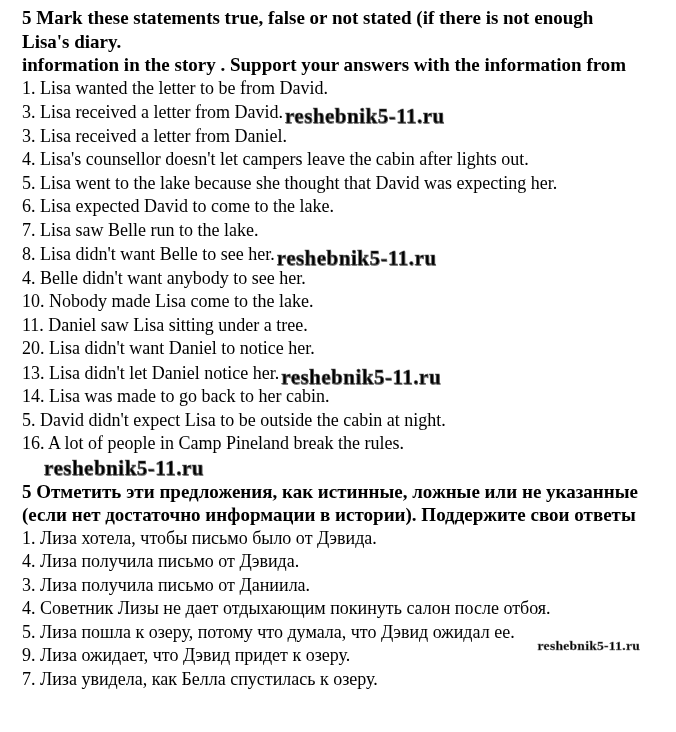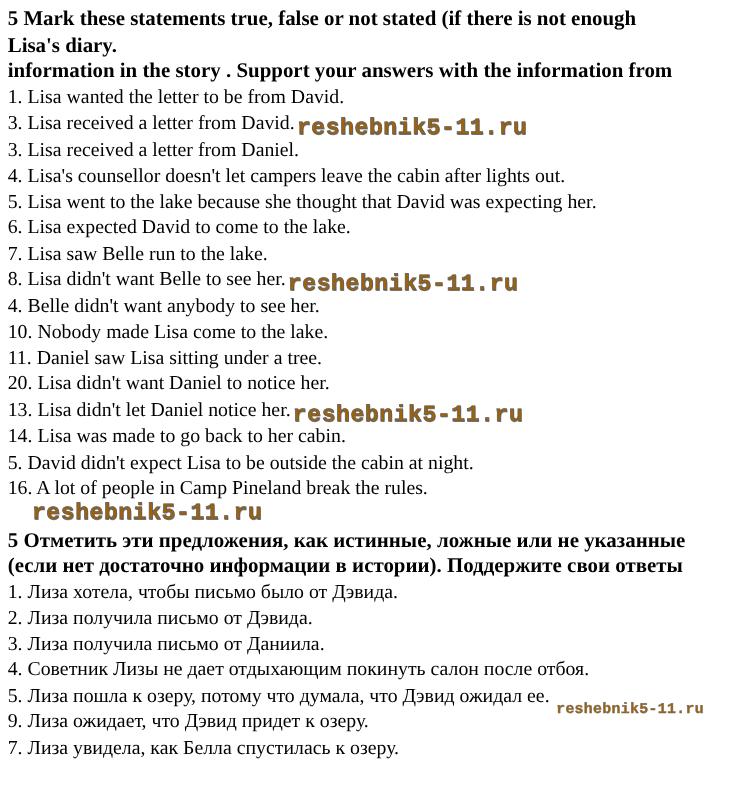--- a/index.html
+++ b/index.html
@@ -9,41 +9,41 @@
   }
   .page {
     position: relative;
     width: 676px;
     height: 732px;
     background: #ffffff;
     font-family: "Liberation Serif", "DejaVu Serif", serif;
     color: #000000;
     overflow: hidden;
     box-sizing: border-box;
-    padding: 6px 4px 0 7px;
+    padding: 6px 4px 0 22px;
   }
   .heading {
     font-weight: 700;
     font-size: 19px;
     line-height: 23.5px;
     white-space: nowrap;
   }
   .list {
     font-size: 18px;
     line-height: 23.5px;
   }
   .item {
     white-space: nowrap;
     position: relative;
   }
   
   .wm {
-    font-family: Liberation Mono, monospace;
+    font-family: Liberation Serif, serif;
     font-weight: 700;
-    color: #a16207;
+    color: #000000;
     -webkit-text-stroke: 0.7px #5e5e5e;
     text-shadow: 0.5px 0.5px 0 #8a8a8a;
     letter-spacing: 0.5px;
     white-space: nowrap;
   }
   .wm-inline {
     font-size: 21px;
     display: inline-block;
     position: relative;
     top: 5px;
@@ -104,21 +104,21 @@
 
   <div class="wm wm-line">reshebnik5-11.ru</div>
 
   <div class="heading">
     <div>5 Отметить эти предложения, как истинные, ложные или не указанные</div>
     <div>(если нет достаточно информации в истории). Поддержите свои ответы</div>
   </div>
 
   <div class="list">
     <div class="item"><span>1. Лиза хотела, чтобы письмо было от Дэвида.</span></div>
-    <div class="item"><span>2. Лиза получила письмо от Дэвида.</span></div>
+    <div class="item"><span>4. Лиза получила письмо от Дэвида.</span></div>
     <div class="item"><span>3. Лиза получила письмо от Даниила.</span></div>
     <div class="item"><span>4. Советник Лизы не дает отдыхающим покинуть салон после отбоя.</span></div>
     <div class="item"><span>5. Лиза пошла к озеру, потому что думала, что Дэвид ожидал ее.</span><span class="wm wm-small">reshebnik5-11.ru</span></div>
     <div class="item"><span>9. Лиза ожидает, что Дэвид придет к озеру.</span></div>
     <div class="item"><span>7. Лиза увидела, как Белла спустилась к озеру.</span></div>
   </div>
 
 </div>
 
 </body></html>

